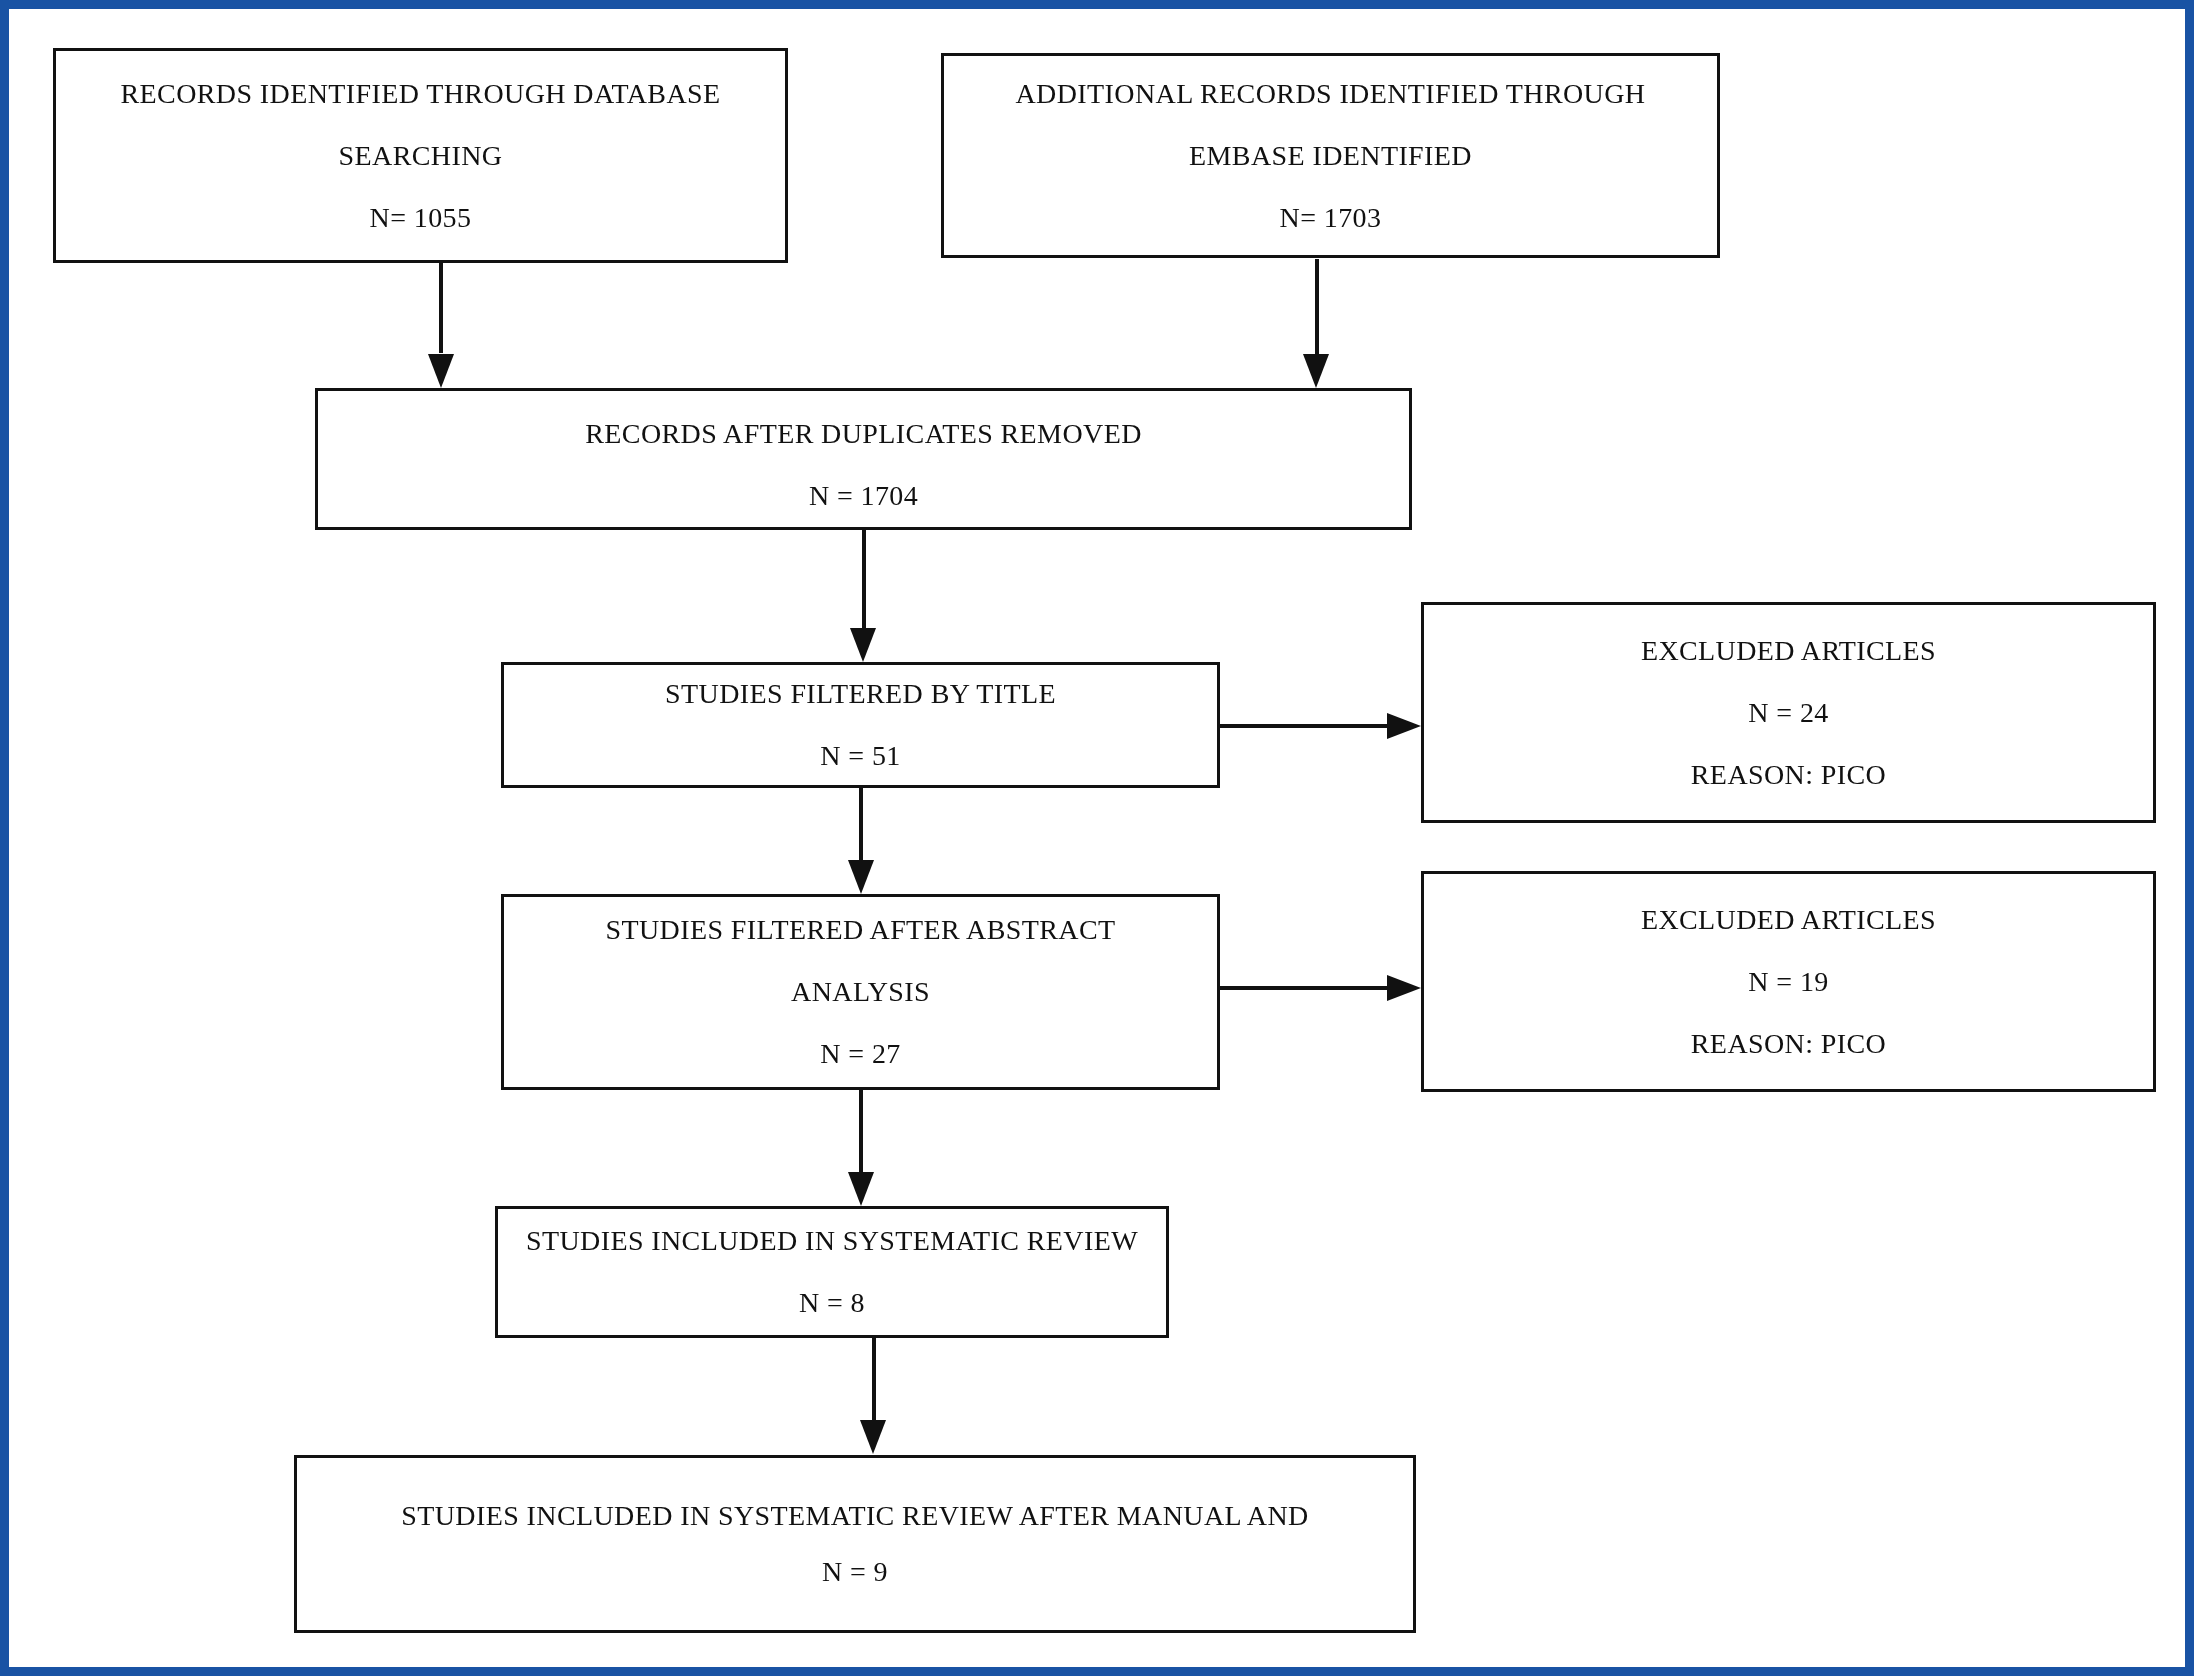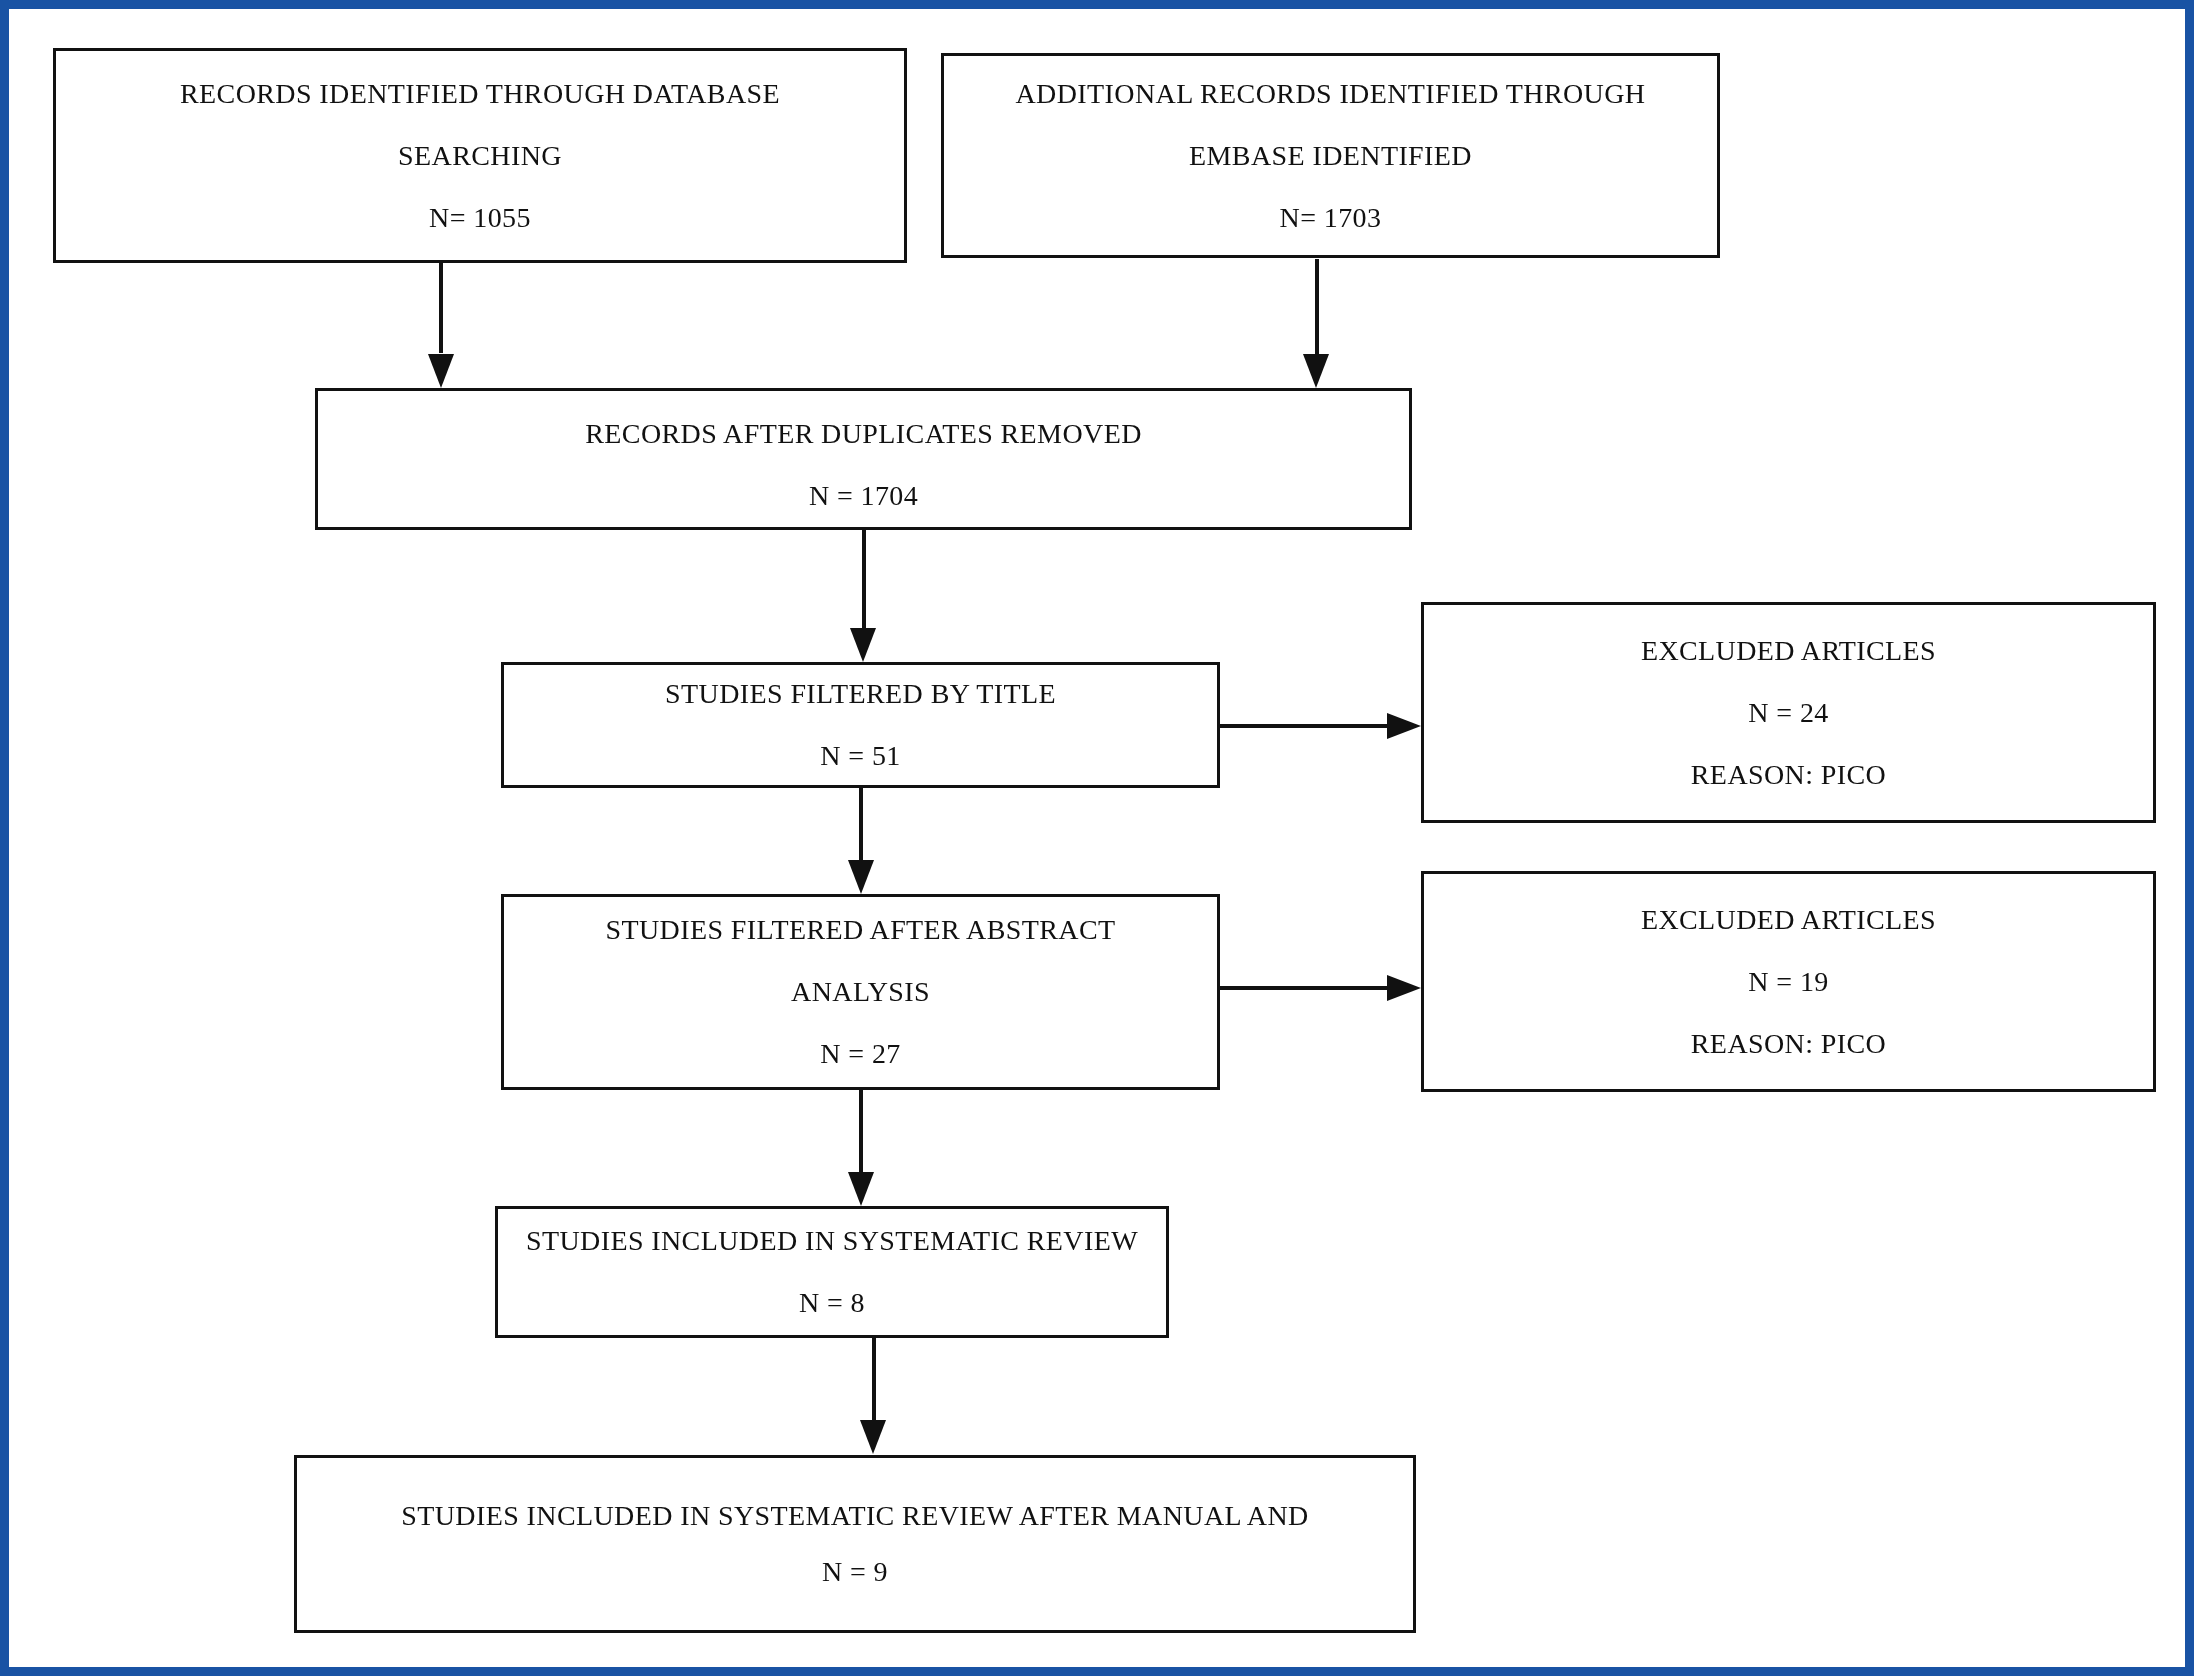--- a/index.html
+++ b/index.html
@@ -38,21 +38,21 @@
     border-top:34px solid #111;}
   .head-right{position:absolute;width:0;height:0;
     border-top:13px solid transparent;border-bottom:13px solid transparent;
     border-left:34px solid #111;}
 </style>
 </head>
 <body>
 
 <div id="canvas" style="border-color: rgb(25, 83, 164);">
 
-  <div class="box" style="left:44px;top:39px;width:854px;height:215px;">
+  <div class="box" style="left:44px;top:39px;width:735px;height:215px;">
     <div class="line">RECORDS IDENTIFIED THROUGH DATABASE</div>
     <div class="line">SEARCHING</div>
     <div class="line">N= 1055</div>
   </div>
 
   <div class="box" style="left:918px;top:44px;width:779px;height:205px;margin-left:14px;">
     <div class="line">ADDITIONAL RECORDS IDENTIFIED THROUGH</div>
     <div class="line">EMBASE IDENTIFIED</div>
     <div class="line">N= 1703</div>
   </div>

